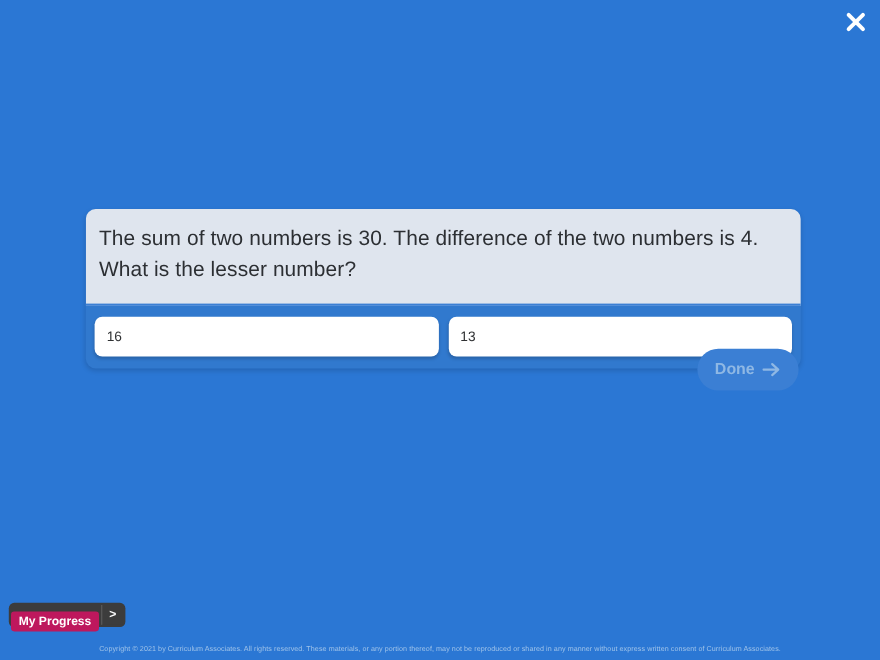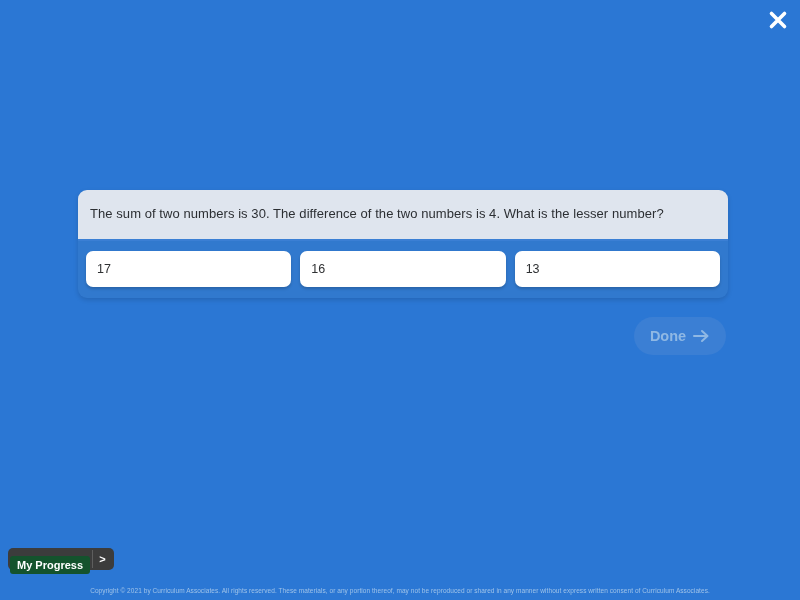--- a/index.html
+++ b/index.html
@@ -43,21 +43,21 @@
     border-radius: 9px;
     box-shadow: 0 2px 5px rgba(0,0,0,0.14);
     overflow: hidden;
   }
   #question-panel {
     background: #dfe5ee;
     border-bottom: 2px solid #3b7fd4;
     padding: 14px 12px 16px 12px;
   }
   #question-text {
-    font-size: 13px;
+    font-size: 19px;
     line-height: 1.48;
     color: #2c2f33;
     margin: 0;
     letter-spacing: 0.005em;
   }
 
   
   #options-row {
     display: flex;
     gap: 9px;
@@ -115,21 +115,21 @@
     height: 22px;
     background: #3c3c3c;
     border-radius: 5px;
     display: flex;
     align-items: center;
     padding: 2px;
     box-sizing: border-box;
     gap: 2px;
   }
   #progress-label-button {
-    background: #14532d;
+    background: #be185d;
     border: none;
     color: #ffffff;
     font-family: "Liberation Sans", sans-serif;
     font-size: 11px;
     font-weight: bold;
     padding: 0 7px;
     height: 18px;
     line-height: 18px;
     cursor: pointer;
     border-radius: 3px;
@@ -173,23 +173,20 @@
     </svg>
   </span>
 </button>
 
 <div id="question-card">
   <div id="question-panel">
     <p id="question-text">The sum of two numbers is 30. The difference of the two numbers is 4. What is the lesser number?</p>
   </div>
   <div id="options-row">
     <button class="option-button">
-      <span class="option-label">17</span>
-    </button>
-    <button class="option-button">
       <span class="option-label">16</span>
     </button>
     <button class="option-button">
       <span class="option-label">13</span>
     </button>
   </div>
 </div>
 
 <button id="done-button" disabled="">
   <span id="done-label">Done</span>

